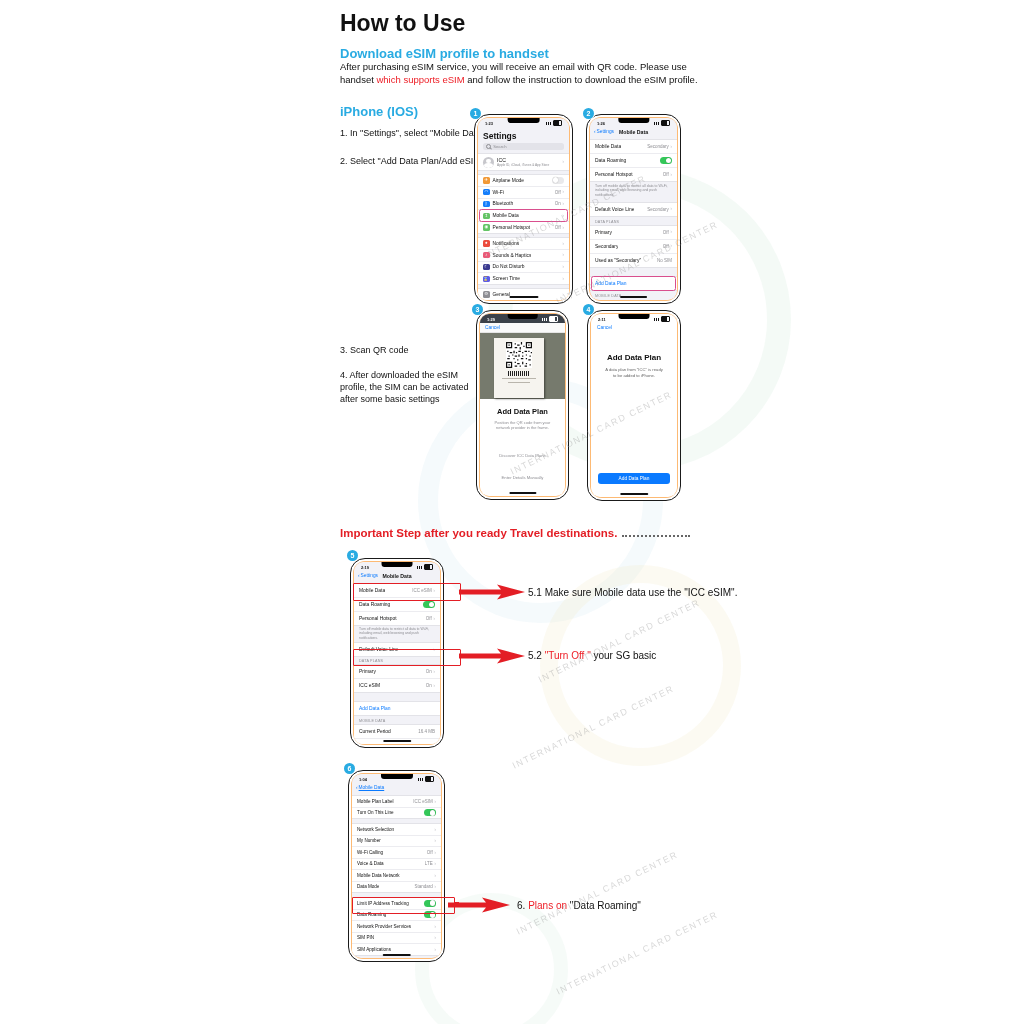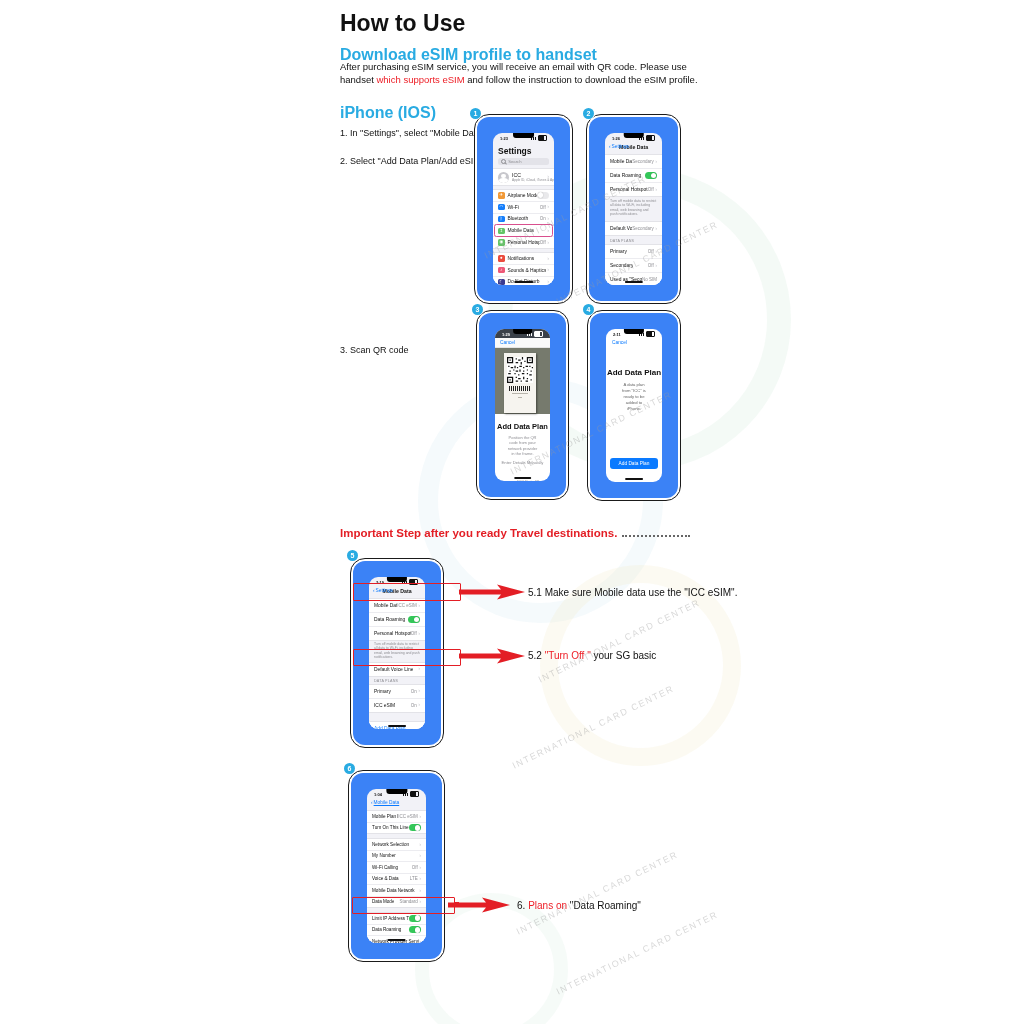--- a/index.html
+++ b/index.html
@@ -5,33 +5,33 @@
   html,body{margin:0;padding:0;background:#fff;}
   #canvas{position:relative;width:1024px;height:1024px;background:#fff;overflow:hidden;
           font-family:"Liberation Sans",sans-serif;color:#111;}
   .abs{position:absolute;}
   
   .ring{position:absolute;border-radius:50%;z-index:0;}
   .wm{position:absolute;z-index:4;color:#9a9a9a;opacity:.38;font-size:9px;letter-spacing:1.6px;
       transform:rotate(-26deg);white-space:nowrap;pointer-events:none;}
   
   .h1{font-size:23px;font-weight:bold;}
-  .cyan{color:#29abe2;font-weight:bold;font-size:16px;}
+  .cyan{color:#29abe2;font-weight:bold;font-size:13px;}
   .body{font-size:9.5px;line-height:1.4;width:358px;}
   .red{color:#ed1c24;text-align:center;}
   .step{font-size:9px;line-height:1.35;}
   .imp{color:#e31e25;font-weight:bold;font-size:11.5px;}
   .dot{border-top:2px dotted #666;width:68px;}
   .note{font-size:10px;}
   .subnote{font-size:8.5px;line-height:1.55;}
   .foot{font-size:9px;font-style:italic;line-height:1.55;}
   
   .phone{position:absolute;box-sizing:border-box;background:#fff;border:1.5px solid #1a1a1a;
          border-radius:15px;padding:2px;z-index:2;}
-  .bezel{box-sizing:border-box;height:100%;background:#3b82f6;border-radius:12px;padding:16px;}
+  .bezel{box-sizing:border-box;height:100%;background:#fdba74;border-radius:12px;padding:1px;}
   .screen{position:relative;box-sizing:border-box;height:100%;background:#f2f2f7;border-radius:9px;
           overflow:hidden;}
   .screen.white{background:#fff;}
   .notch{position:absolute;top:0;left:50%;transform:translateX(-50%);width:36%;height:4.5px;
          background:#000;border-radius:0 0 3px 3px;z-index:6;}
   .hi{position:absolute;bottom:2px;left:50%;transform:translateX(-50%);width:32%;height:1.6px;
       background:#111;border-radius:1px;z-index:6;}
   .badge{position:absolute;z-index:7;width:11px;height:11px;border-radius:50%;background:#29abe2;
          color:#fff;font-size:7px;font-weight:bold;display:flex;align-items:center;justify-content:center;
          box-shadow:0 0 0 1px #fff;}
@@ -129,20 +129,21 @@
   <div class="wm" style="left:508px;top:888px;">INTERNATIONAL CARD CENTER</div>
   <div class="wm" style="left:548px;top:948px;">INTERNATIONAL CARD CENTER</div>
 
   <div class="abs h1" style="left:340px;top:10px;">How to Use</div>
   <div class="abs cyan" style="left:340px;top:46px;">Download eSIM profile to handset</div>
   <div class="abs body" style="left:340px;top:60px;"><span>After purchasing eSIM service, you will receive an email with QR code. Please use handset </span><span class="red">which supports eSIM</span><span> and follow the instruction to download the eSIM profile.</span></div>
   <div class="abs cyan" style="left:340px;top:104px;">iPhone (IOS)</div>
   <div class="abs step" style="left:340px;top:127px;">1. In "Settings", select "Mobile Data"</div>
   <div class="abs step" style="left:340px;top:155px;">2. Select "Add Data Plan/Add eSIM"</div>
   <div class="abs step" style="left:340px;top:344px;">3. Scan QR code</div>
+  <div class="abs step" style="left:340px;top:369px;width:142px;">4. After downloaded the eSIM profile, the SIM can be activated after some basic settings</div>
 
   <div class="badge" style="left:470px;top:108px;">1</div>
   <div class="phone" style="left:474px;top:114px;width:99px;height:190px;">
     <div class="bezel">
         <div class="screen">
       <div class="notch"></div>
       <div class="sb">
             <span>1:23</span>
             <span class="sbr">
               <b class="bars"></b>

